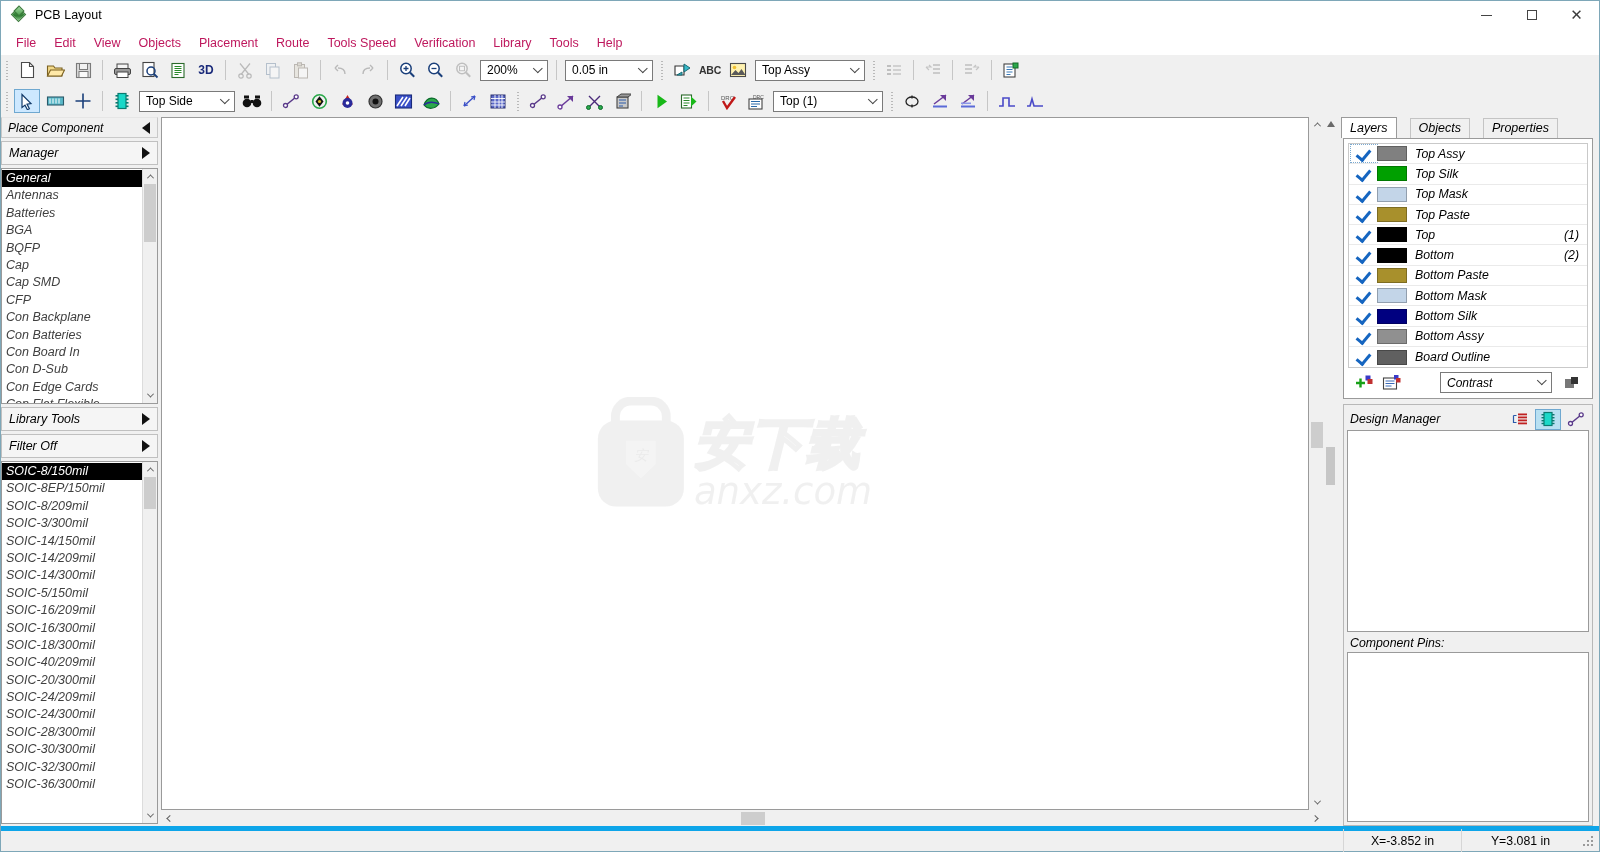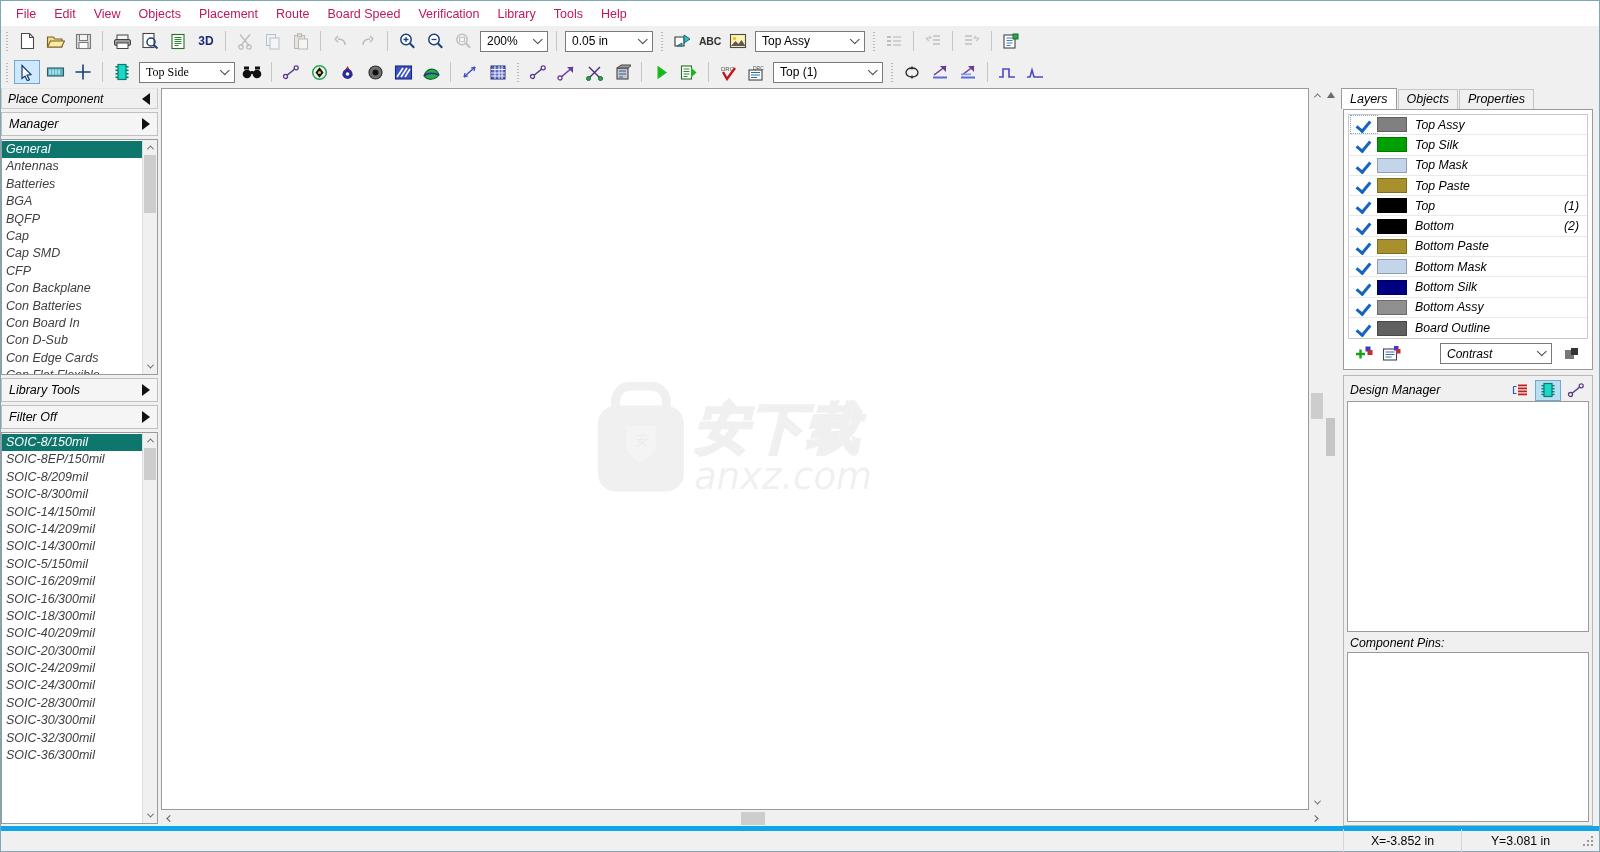--- a/index.html
+++ b/index.html
@@ -155,21 +155,21 @@
   .carrow i {
     display: block;
     width: 7px; height: 7px;
     border-left: 1.4px solid #4a4a4a;
     border-bottom: 1.4px solid #4a4a4a;
     transform: rotate(-45deg) translate(1px,-2px);
   }
   .combo.zoom  { width: 68px; }
   .combo.grid  { width: 88px; }
   .combo.layer { width: 110px; }
-  .combo.side  { width: 96px; font-family: Liberation Serif, serif; }
+  .combo.side  { width: 96px; }
   .combo.toplayer { width: 110px; }
 
   
   .main {
     flex: 1 1 auto;
     display: flex;
     min-height: 0;
     background: #f0f0f0;
     font-style: italic;
   }
@@ -228,21 +228,21 @@
   }
   .list-item {
     height: 17.4px;
     line-height: 17.4px;
     font-size: 12.5px;
     padding-left: 4px;
     white-space: nowrap;
     overflow: hidden;
     color: #404040;
   }
-  .list-item.sel { background: #0f766e; color: #ffffff; }
+  .list-item.sel { background: #000000; color: #ffffff; }
 
   
   .vscroll {
     width: 15px;
     flex: 0 0 auto;
     background: #f0f0f0;
     border-left: 1px solid #dcdcdc;
     display: flex; flex-direction: column;
     position: relative;
   }
@@ -399,21 +399,21 @@
     padding-left: 4px;
   }
   .tab {
     height: 20px;
     line-height: 19px;
     padding: 0 8px;
     font-size: 12.5px;
     background: #f0f0f0;
     border: 1px solid #c4c4c4;
     border-bottom: none;
-    margin-right: 1px;
+    margin-right: 13px;
   }
   .tab.active {
     background: #ffffff;
     height: 21px; line-height: 20px;
     border-color: #9a9a9a;
   }
 
   .layers-card {
     background: #ffffff;
     border: 1px solid #9a9a9a;
@@ -538,29 +538,48 @@
       radial-gradient(circle 1px at 7px 8px, #9a9a9a 99%, transparent),
       radial-gradient(circle 1px at 11px 8px, #9a9a9a 99%, transparent),
       radial-gradient(circle 1px at 11px 4px, #9a9a9a 99%, transparent);
   }
 </style>
 </head>
 <body>
 
 <div id="app">
 
+  <div class="titlebar">
+    <div class="title-icon">
+      <span class="dia"></span>
+        <span class="dia2"></span>
+    </div>
+    <div class="title-text">PCB Layout</div>
+    <div class="title-spacer"></div>
+    <div class="win-btns">
+      <div class="win-btn">
+          <span class="glyph-min"></span>
+        </div>
+      <div class="win-btn">
+          <span class="glyph-max"></span>
+        </div>
+      <div class="win-btn close">
+          <span class="glyph-x">✕</span>
+        </div>
+    </div>
+  </div>
 
   <div class="menubar">
     <div class="menu-item">File</div>
     <div class="menu-item">Edit</div>
     <div class="menu-item">View</div>
     <div class="menu-item">Objects</div>
     <div class="menu-item">Placement</div>
     <div class="menu-item">Route</div>
-    <div class="menu-item">Board Speed</div>
+    <div class="menu-item">Tools Speed</div>
     <div class="menu-item">Verification</div>
     <div class="menu-item">Library</div>
     <div class="menu-item">Tools</div>
     <div class="menu-item">Help</div>
   </div>
 
   <div class="toolbar">
     <div class="tb-grip"></div>
 
     <div class="tb-btn">
@@ -1047,21 +1066,21 @@
       <div class="group-bar">
         <span class="gb-text">Filter Off</span>
         <span class="tri-right"></span>
       </div>
 
       <div class="listbox part-list">
         <div class="items">
           <div class="list-item sel">SOIC-8/150mil</div>
           <div class="list-item">SOIC-8EP/150mil</div>
           <div class="list-item">SOIC-8/209mil</div>
-          <div class="list-item">SOIC-8/300mil</div>
+          <div class="list-item">SOIC-3/300mil</div>
           <div class="list-item">SOIC-14/150mil</div>
           <div class="list-item">SOIC-14/209mil</div>
           <div class="list-item">SOIC-14/300mil</div>
           <div class="list-item">SOIC-5/150mil</div>
           <div class="list-item">SOIC-16/209mil</div>
           <div class="list-item">SOIC-16/300mil</div>
           <div class="list-item">SOIC-18/300mil</div>
           <div class="list-item">SOIC-40/209mil</div>
           <div class="list-item">SOIC-20/300mil</div>
           <div class="list-item">SOIC-24/209mil</div>

